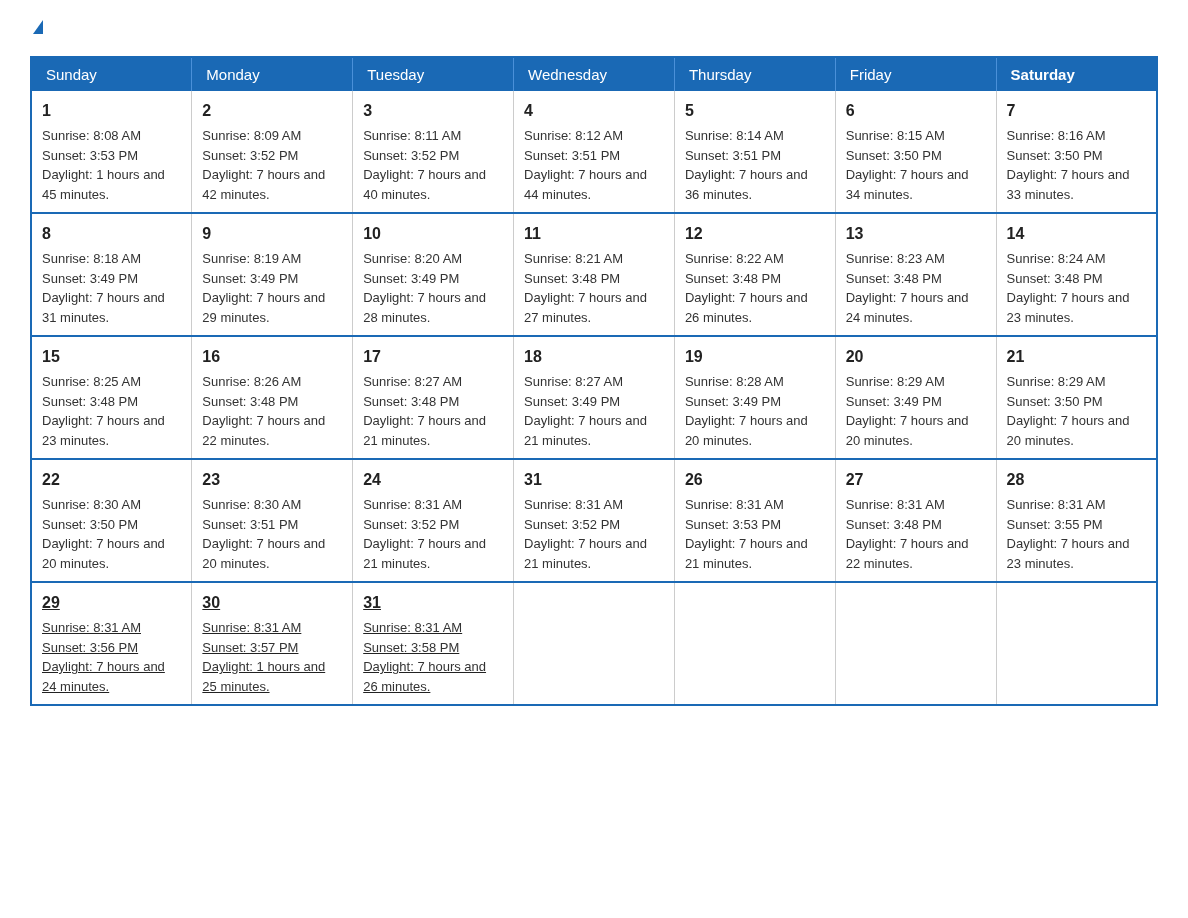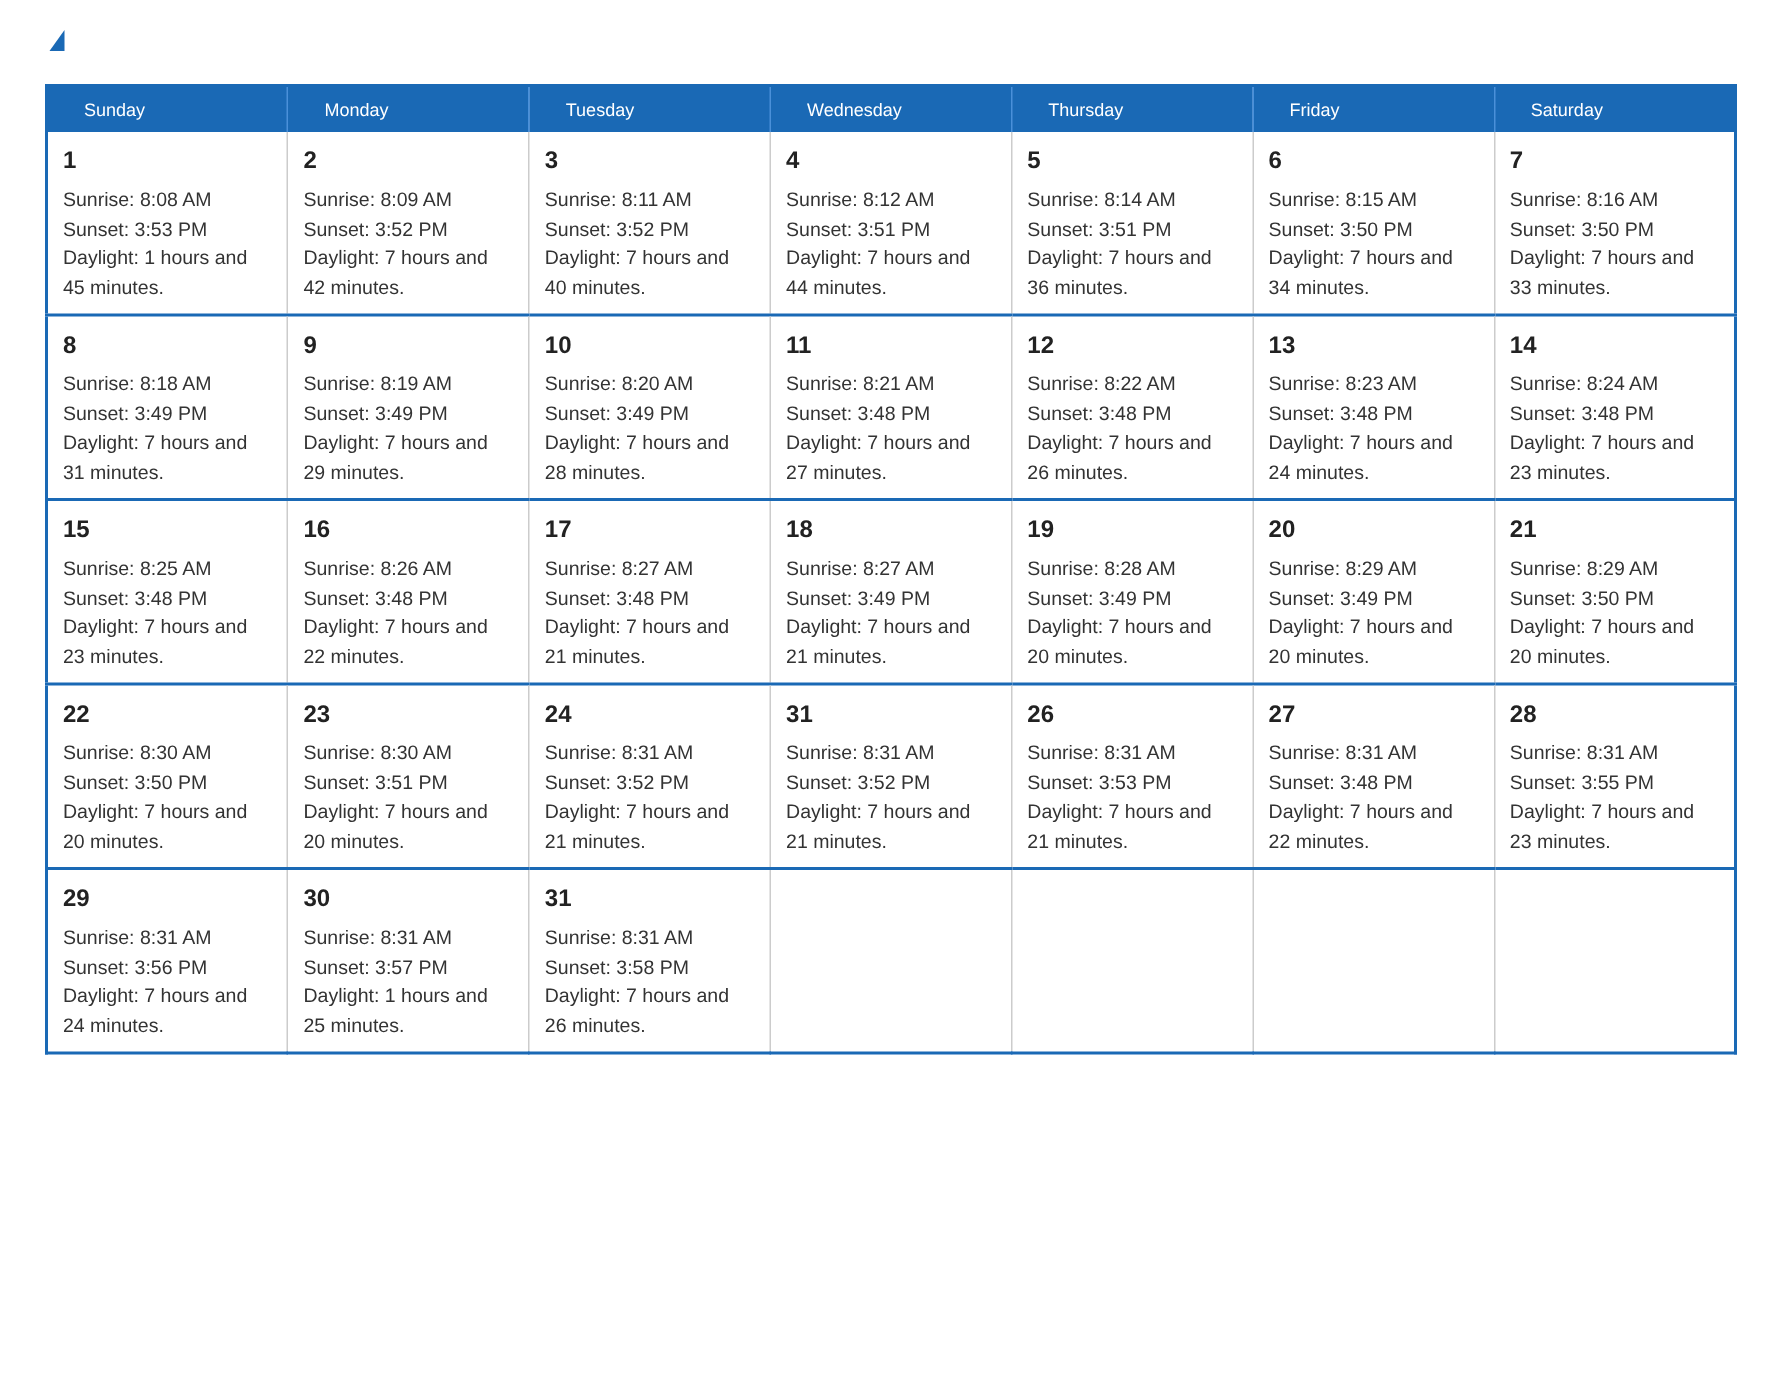--- a/index.html
+++ b/index.html
@@ -47,43 +47,45 @@
       margin-top: 4px;
     }
     .calendar-table {
       width: 100%;
       border-collapse: collapse;
       border: 2px solid #1a69b5;
     }
     .calendar-table th {
       background-color: #1a69b5;
       color: #ffffff;
-      font-size: 12px;
+      font-size: 15px;
       font-weight: normal;
-      padding: 8px 24px;
+      padding: 8px 14px;
       text-align: left;
       border-right: 1px solid #4a90d9;
     }
     .calendar-table th:last-child {
       border-right: none;
+      font-weight: bold;
     }
     .calendar-table td {
       vertical-align: top;
       padding: 8px 10px;
       border-right: 1px solid #ccc;
       border-bottom: 2px solid #1a69b5;
       font-size: 13px;
       line-height: 1.5;
       width: 14.28%;
     }
     .calendar-table td:last-child {
       border-right: none;
     }
     .calendar-table tr:last-child td {
       border-bottom: none;
+      text-decoration: underline;
     }
     .day-number {
       font-size: 16px;
       font-weight: bold;
       display: block;
       margin-bottom: 3px;
     }
     .day-info {
       color: #333;
       font-size: 13px;

